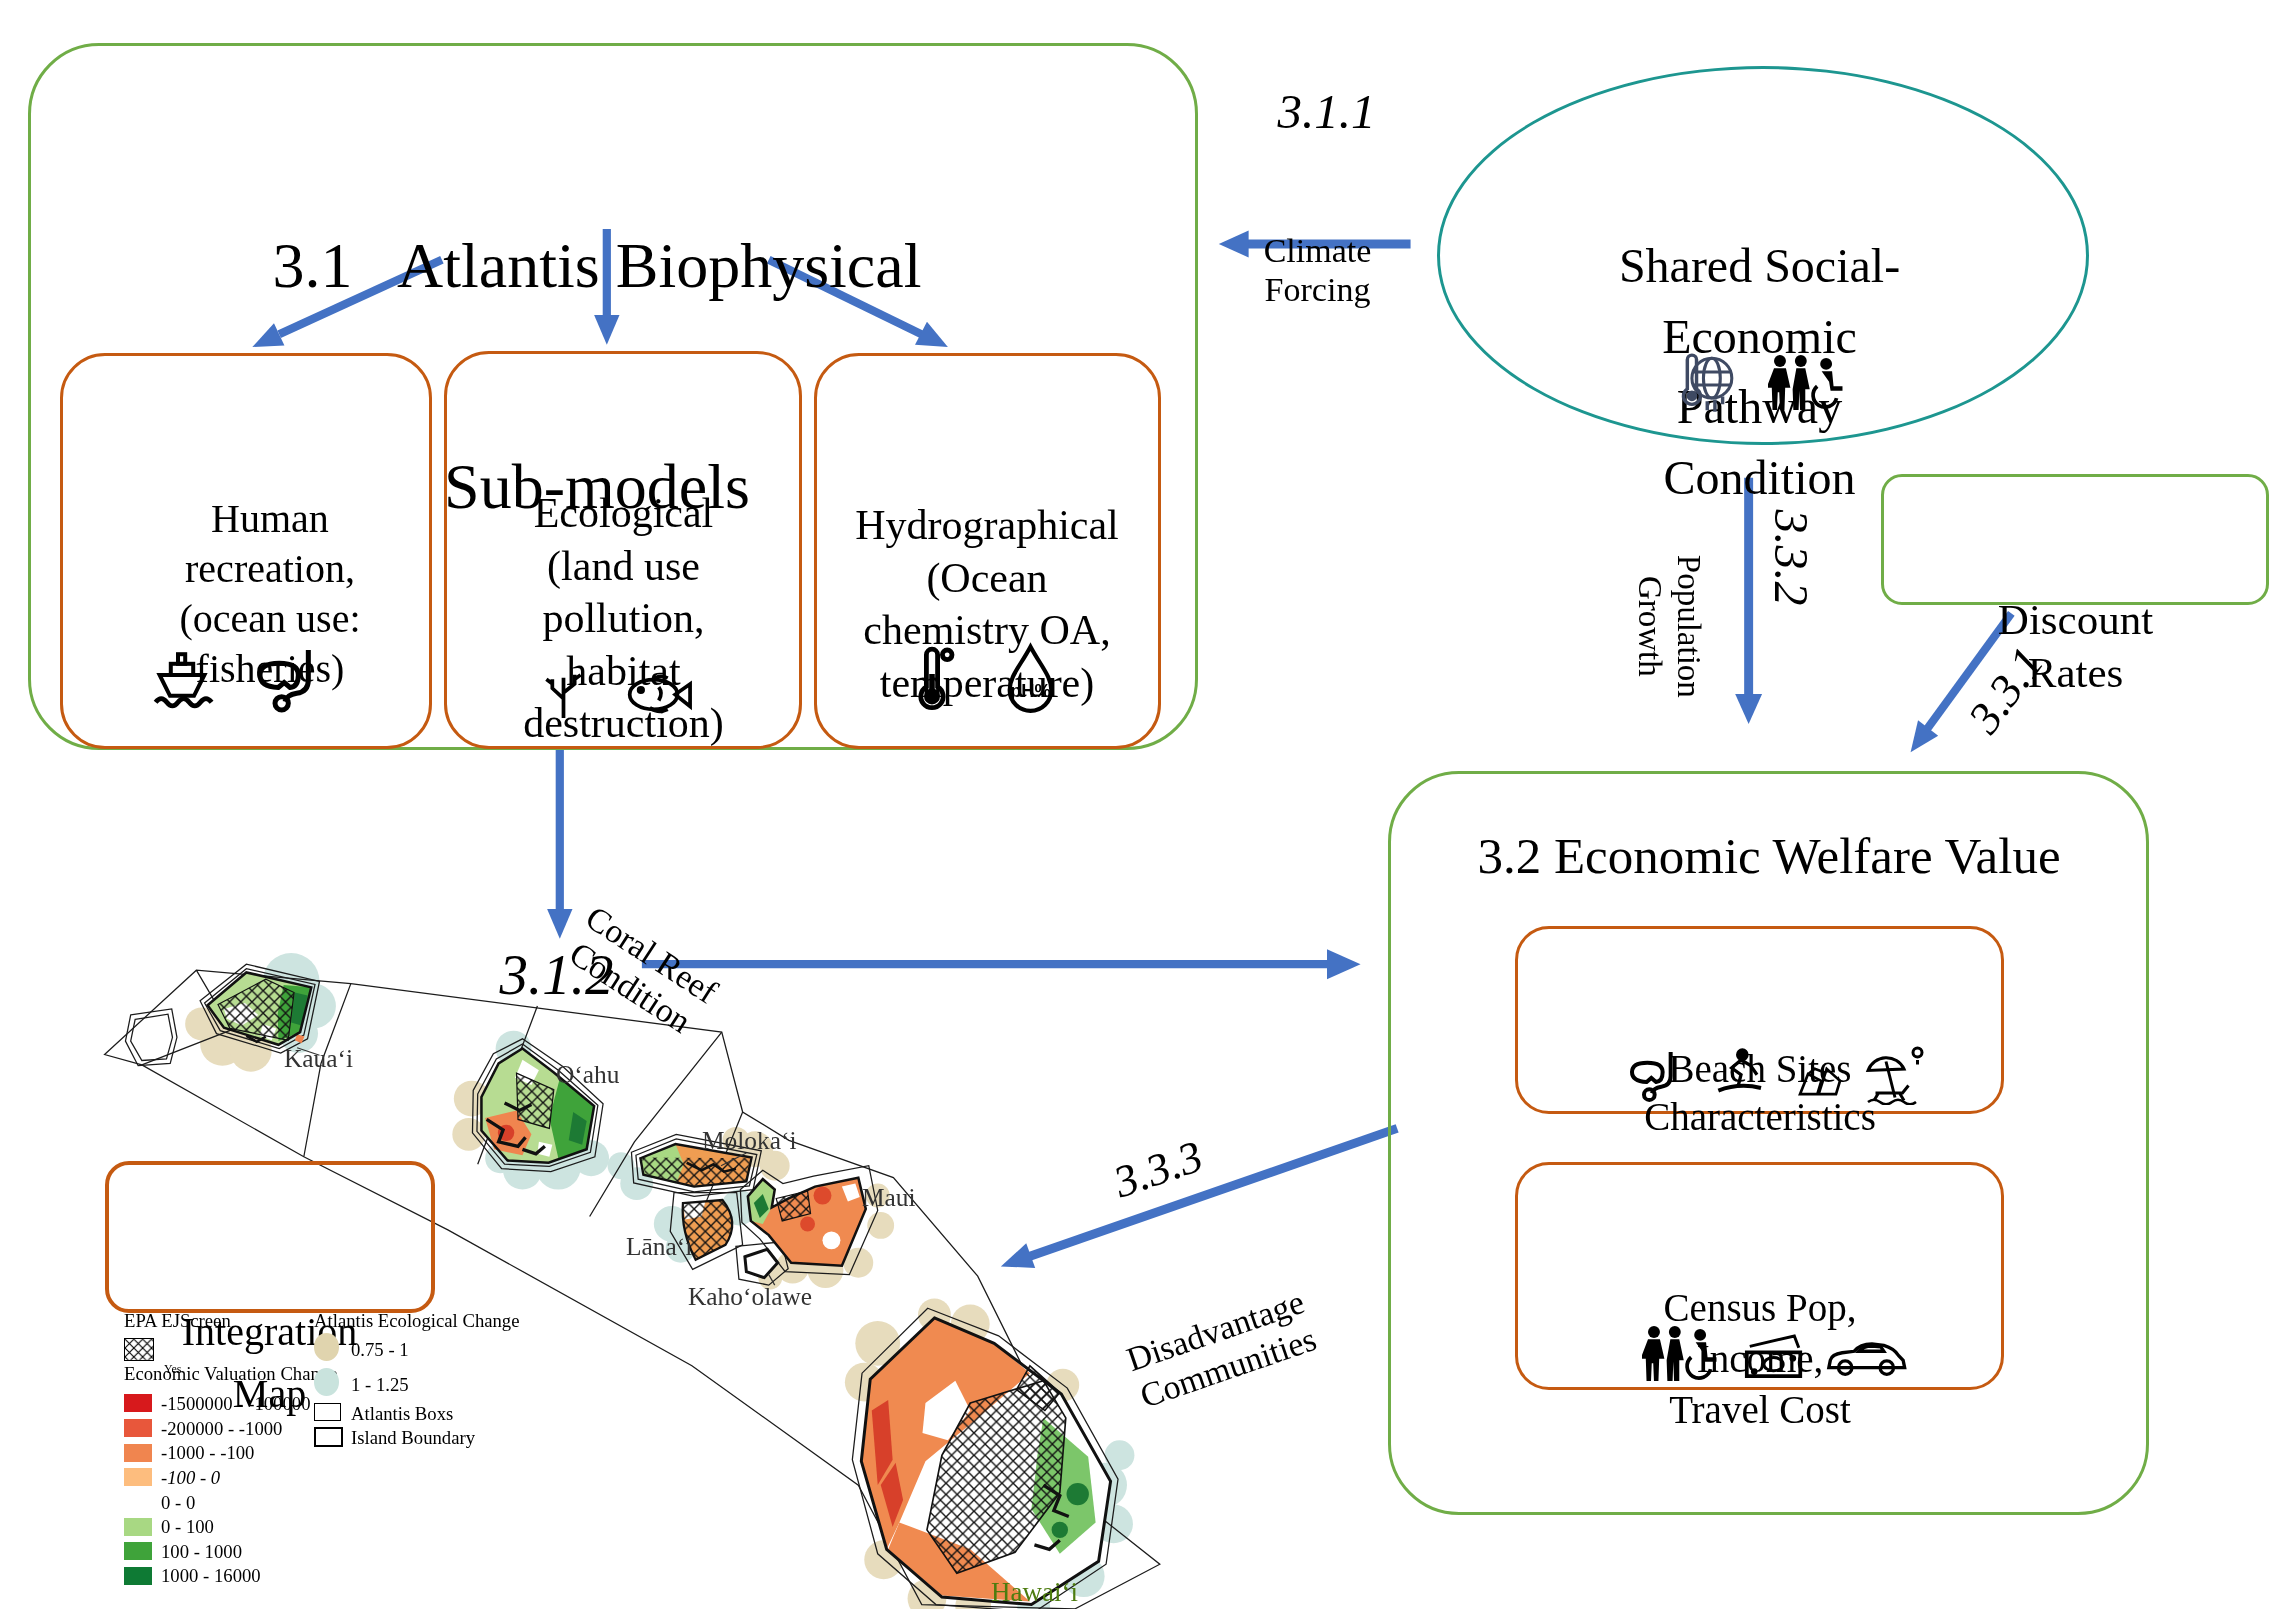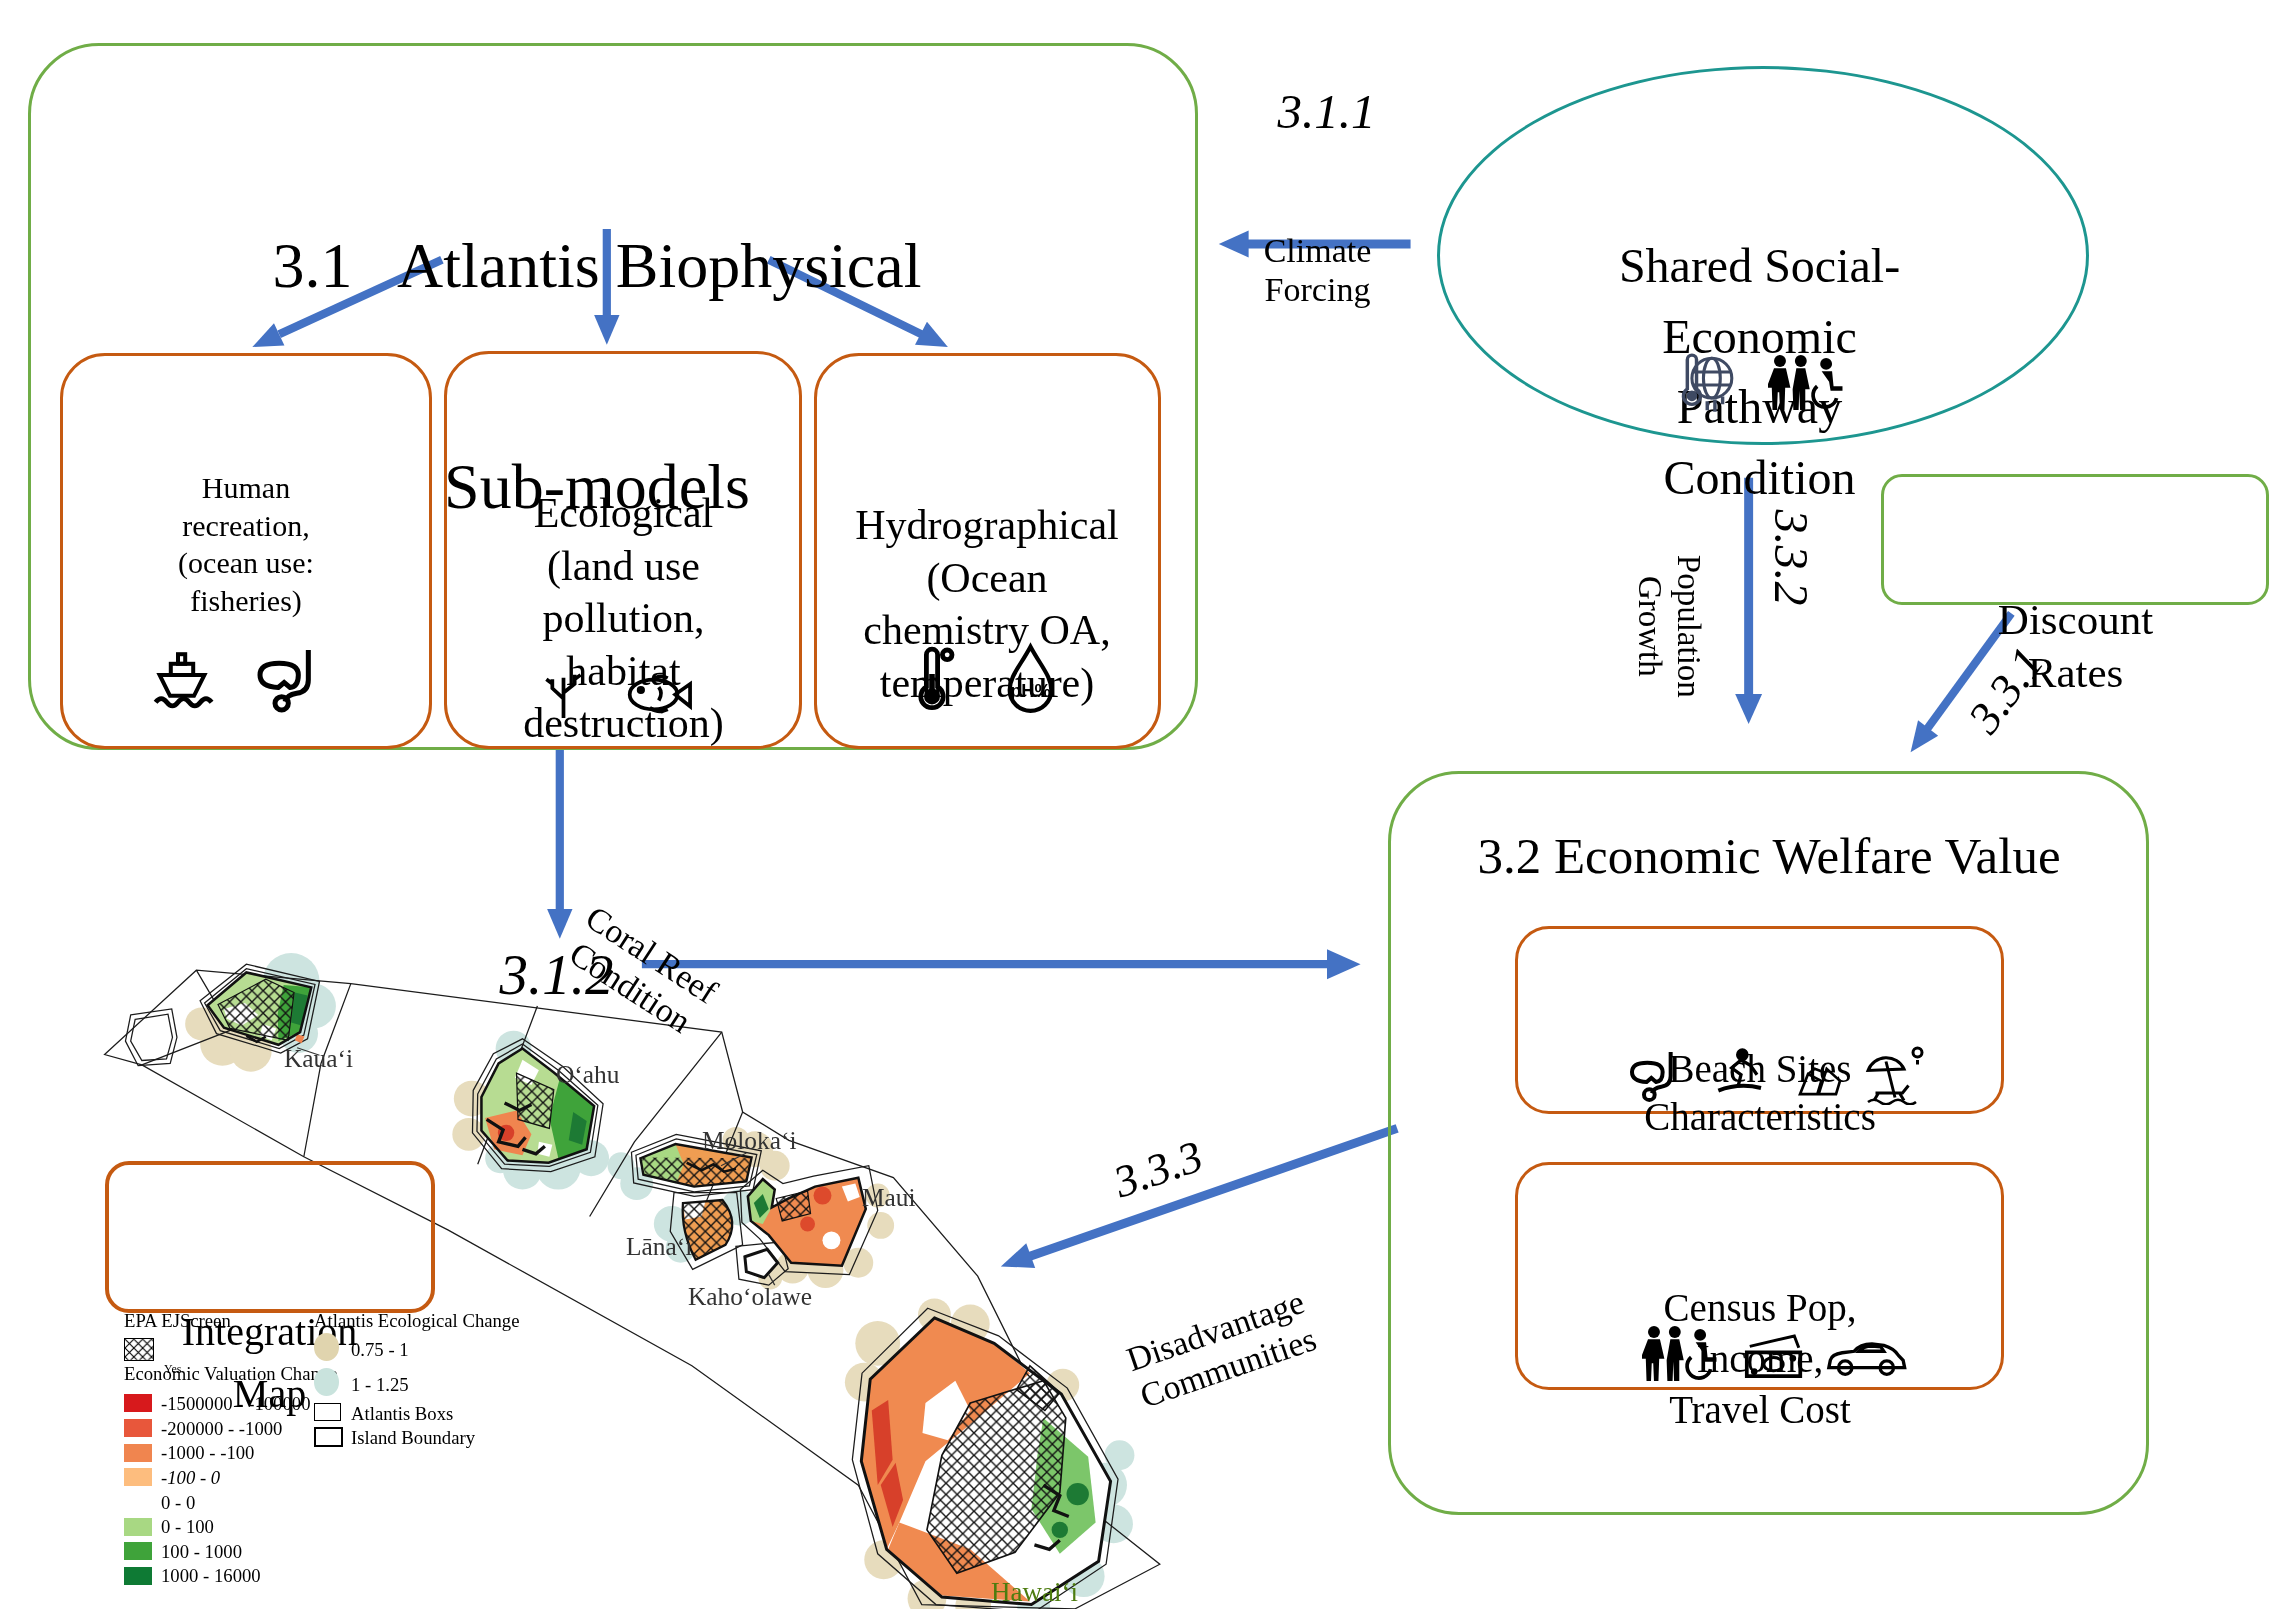--- a/index.html
+++ b/index.html
@@ -197,21 +197,21 @@
   </g>
 </svg>
 
 <div class="box" style="left:28px;top:43px;width:1170px;height:707px;border:3px solid #70AD47;border-radius:71px;"></div>
 <div class="lbl ctr" style="left:149px;top:82px;width:896px;font-size:64px;">
   <div>3.1   Atlantis Biophysical</div>
   <div>Sub-models</div>
 </div>
 
 <div class="box" style="left:60px;top:353px;width:372px;height:396px;border:3.7px solid #C55A11;border-radius:45px;"></div>
-<div class="lbl ctr" style="left:63px;top:394px;width:366px;font-size:30px;line-height:1.25;">
+<div class="lbl ctr" style="left:63px;top:394px;width:366px;font-size:40px;line-height:1.25;padding-left:24px;">
   <div>Human</div><div>recreation,</div><div>(ocean use:</div><div>fisheries)</div>
 </div>
 <div class="abs" style="left:146px;top:643px;">
   <svg width="72" height="72" viewBox="0 0 90 90" fill="none" stroke="#000" stroke-width="5">
     <rect x="40" y="14" width="9" height="12"></rect>
       <rect x="31" y="26" width="28" height="14"></rect>
     <path d="M17,40 L73,40 L60,66 L30,66 Z"></path>
     <path d="M12,74 q7,-9 14,0 q7,9 14,0 q7,-9 14,0 q7,9 14,0 q7,-9 14,0" stroke-width="6"></path>
   </svg>
 </div>

